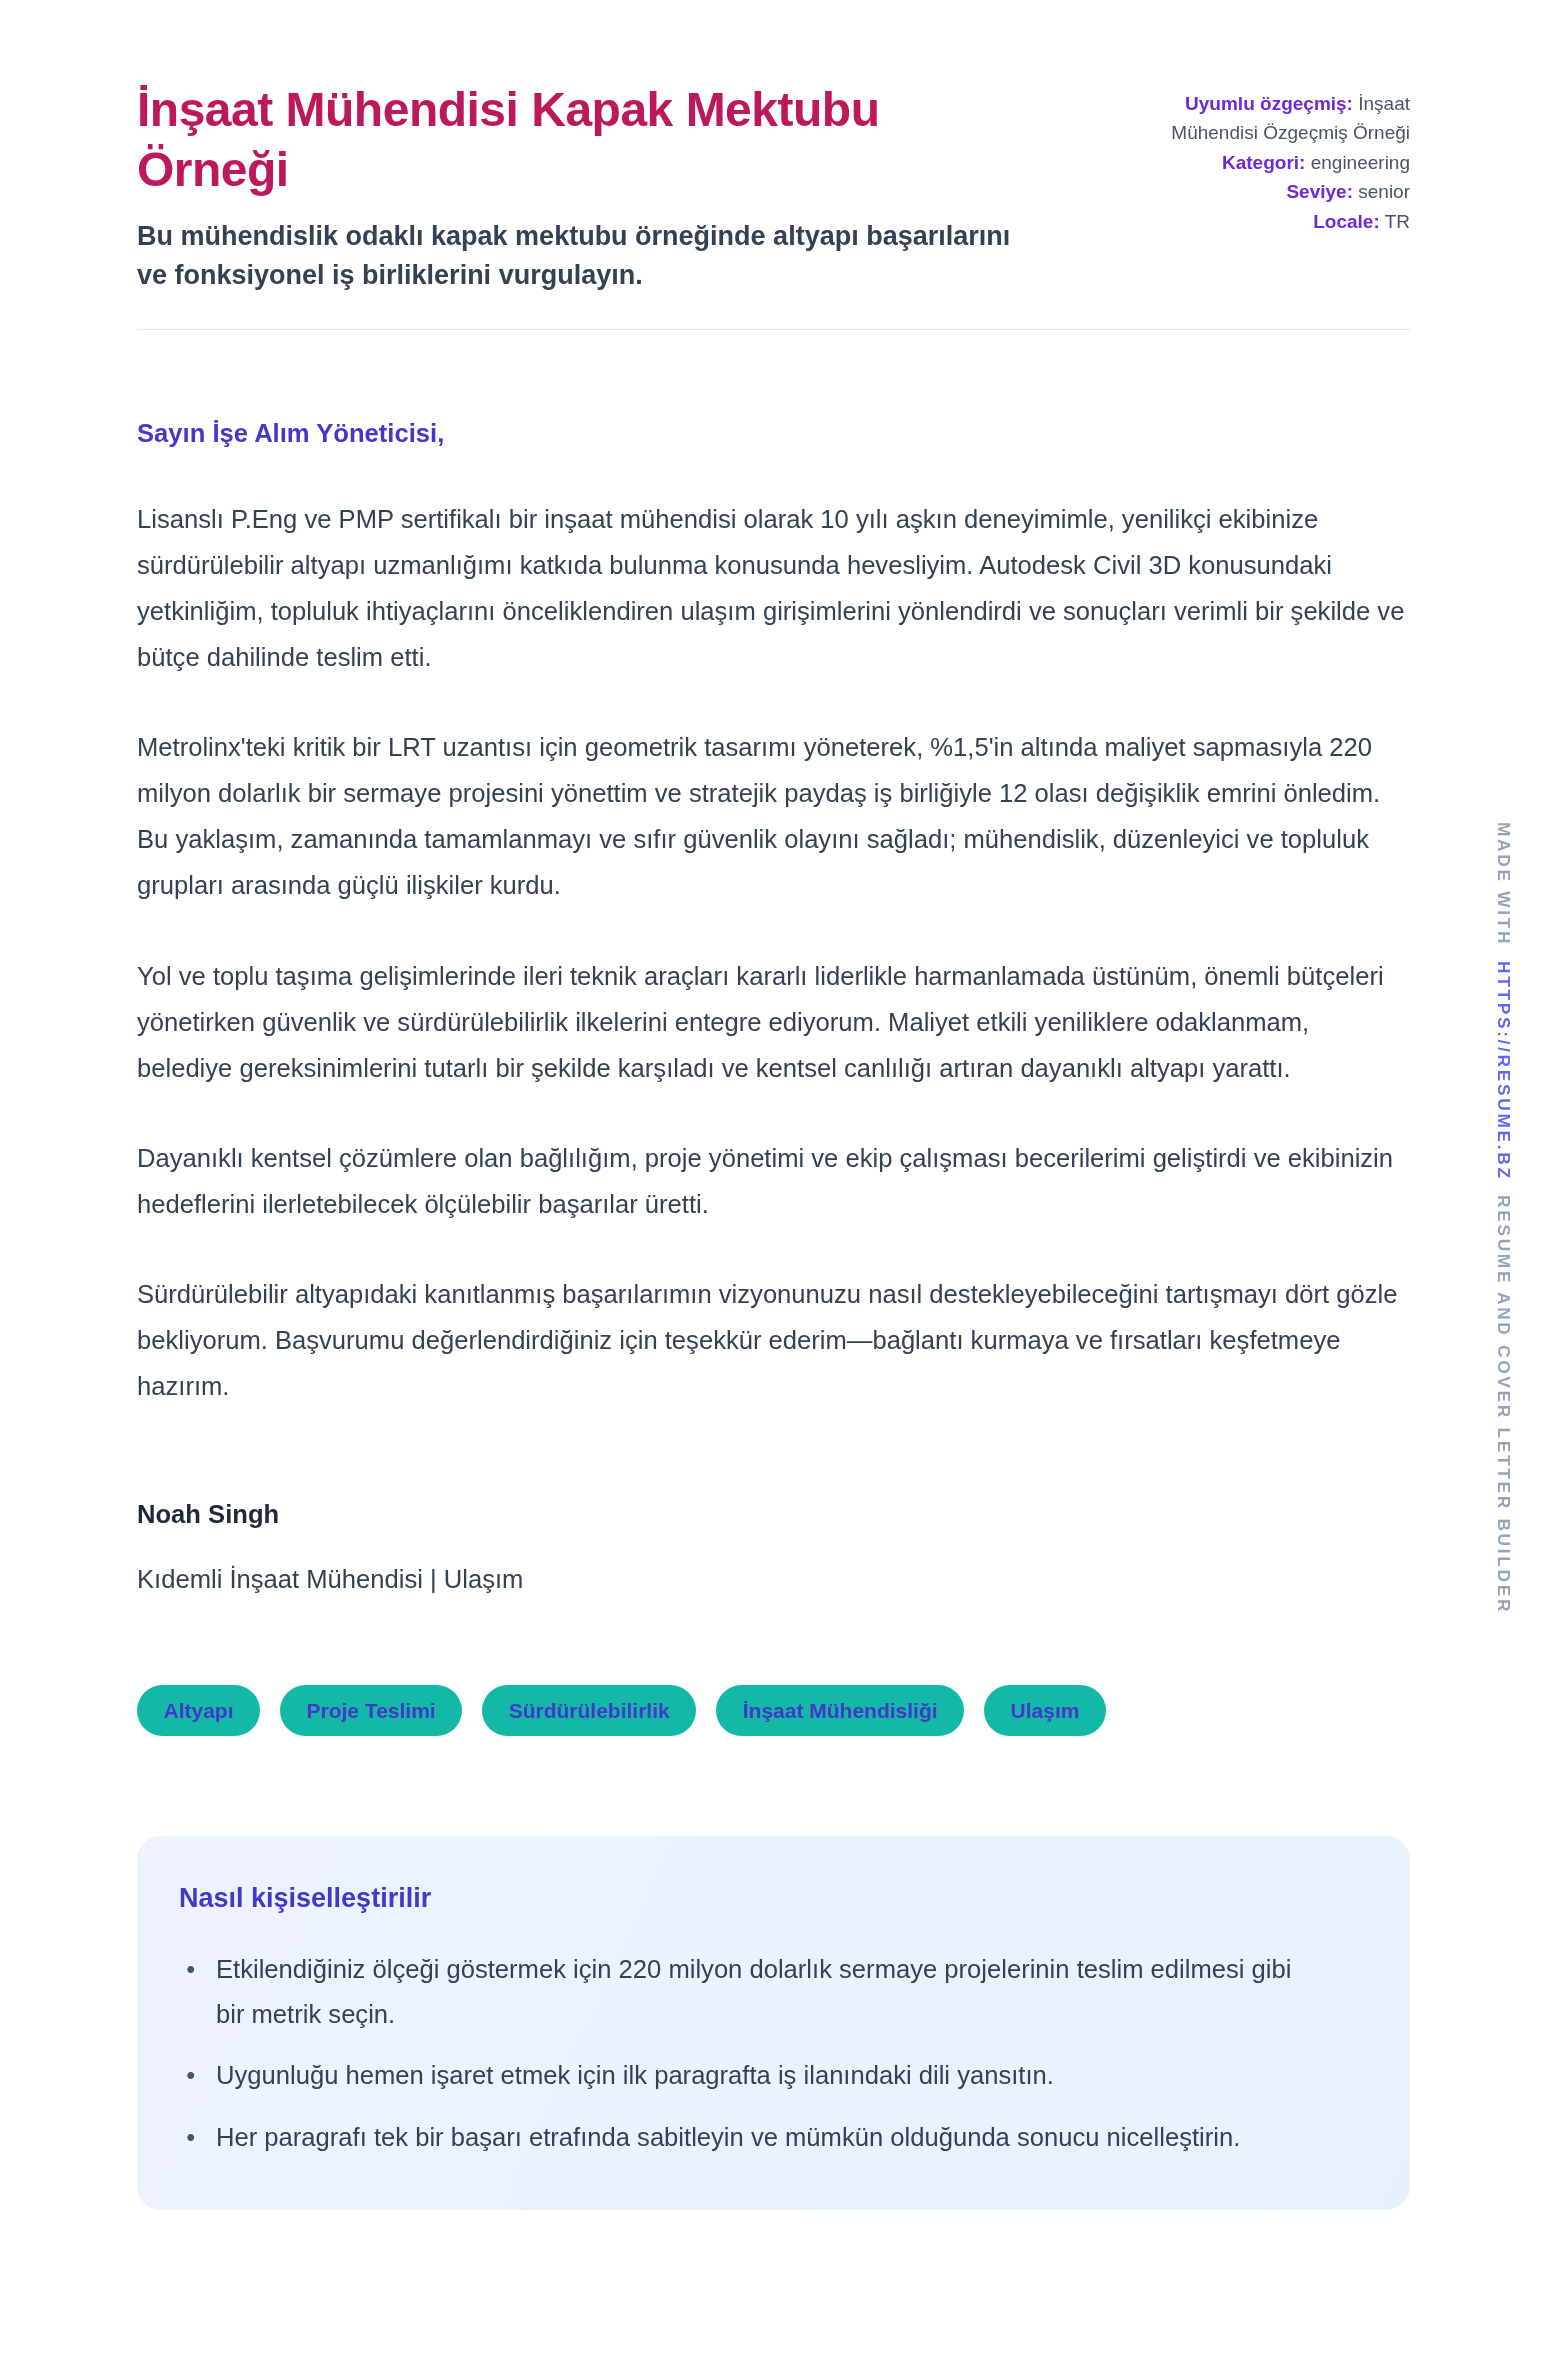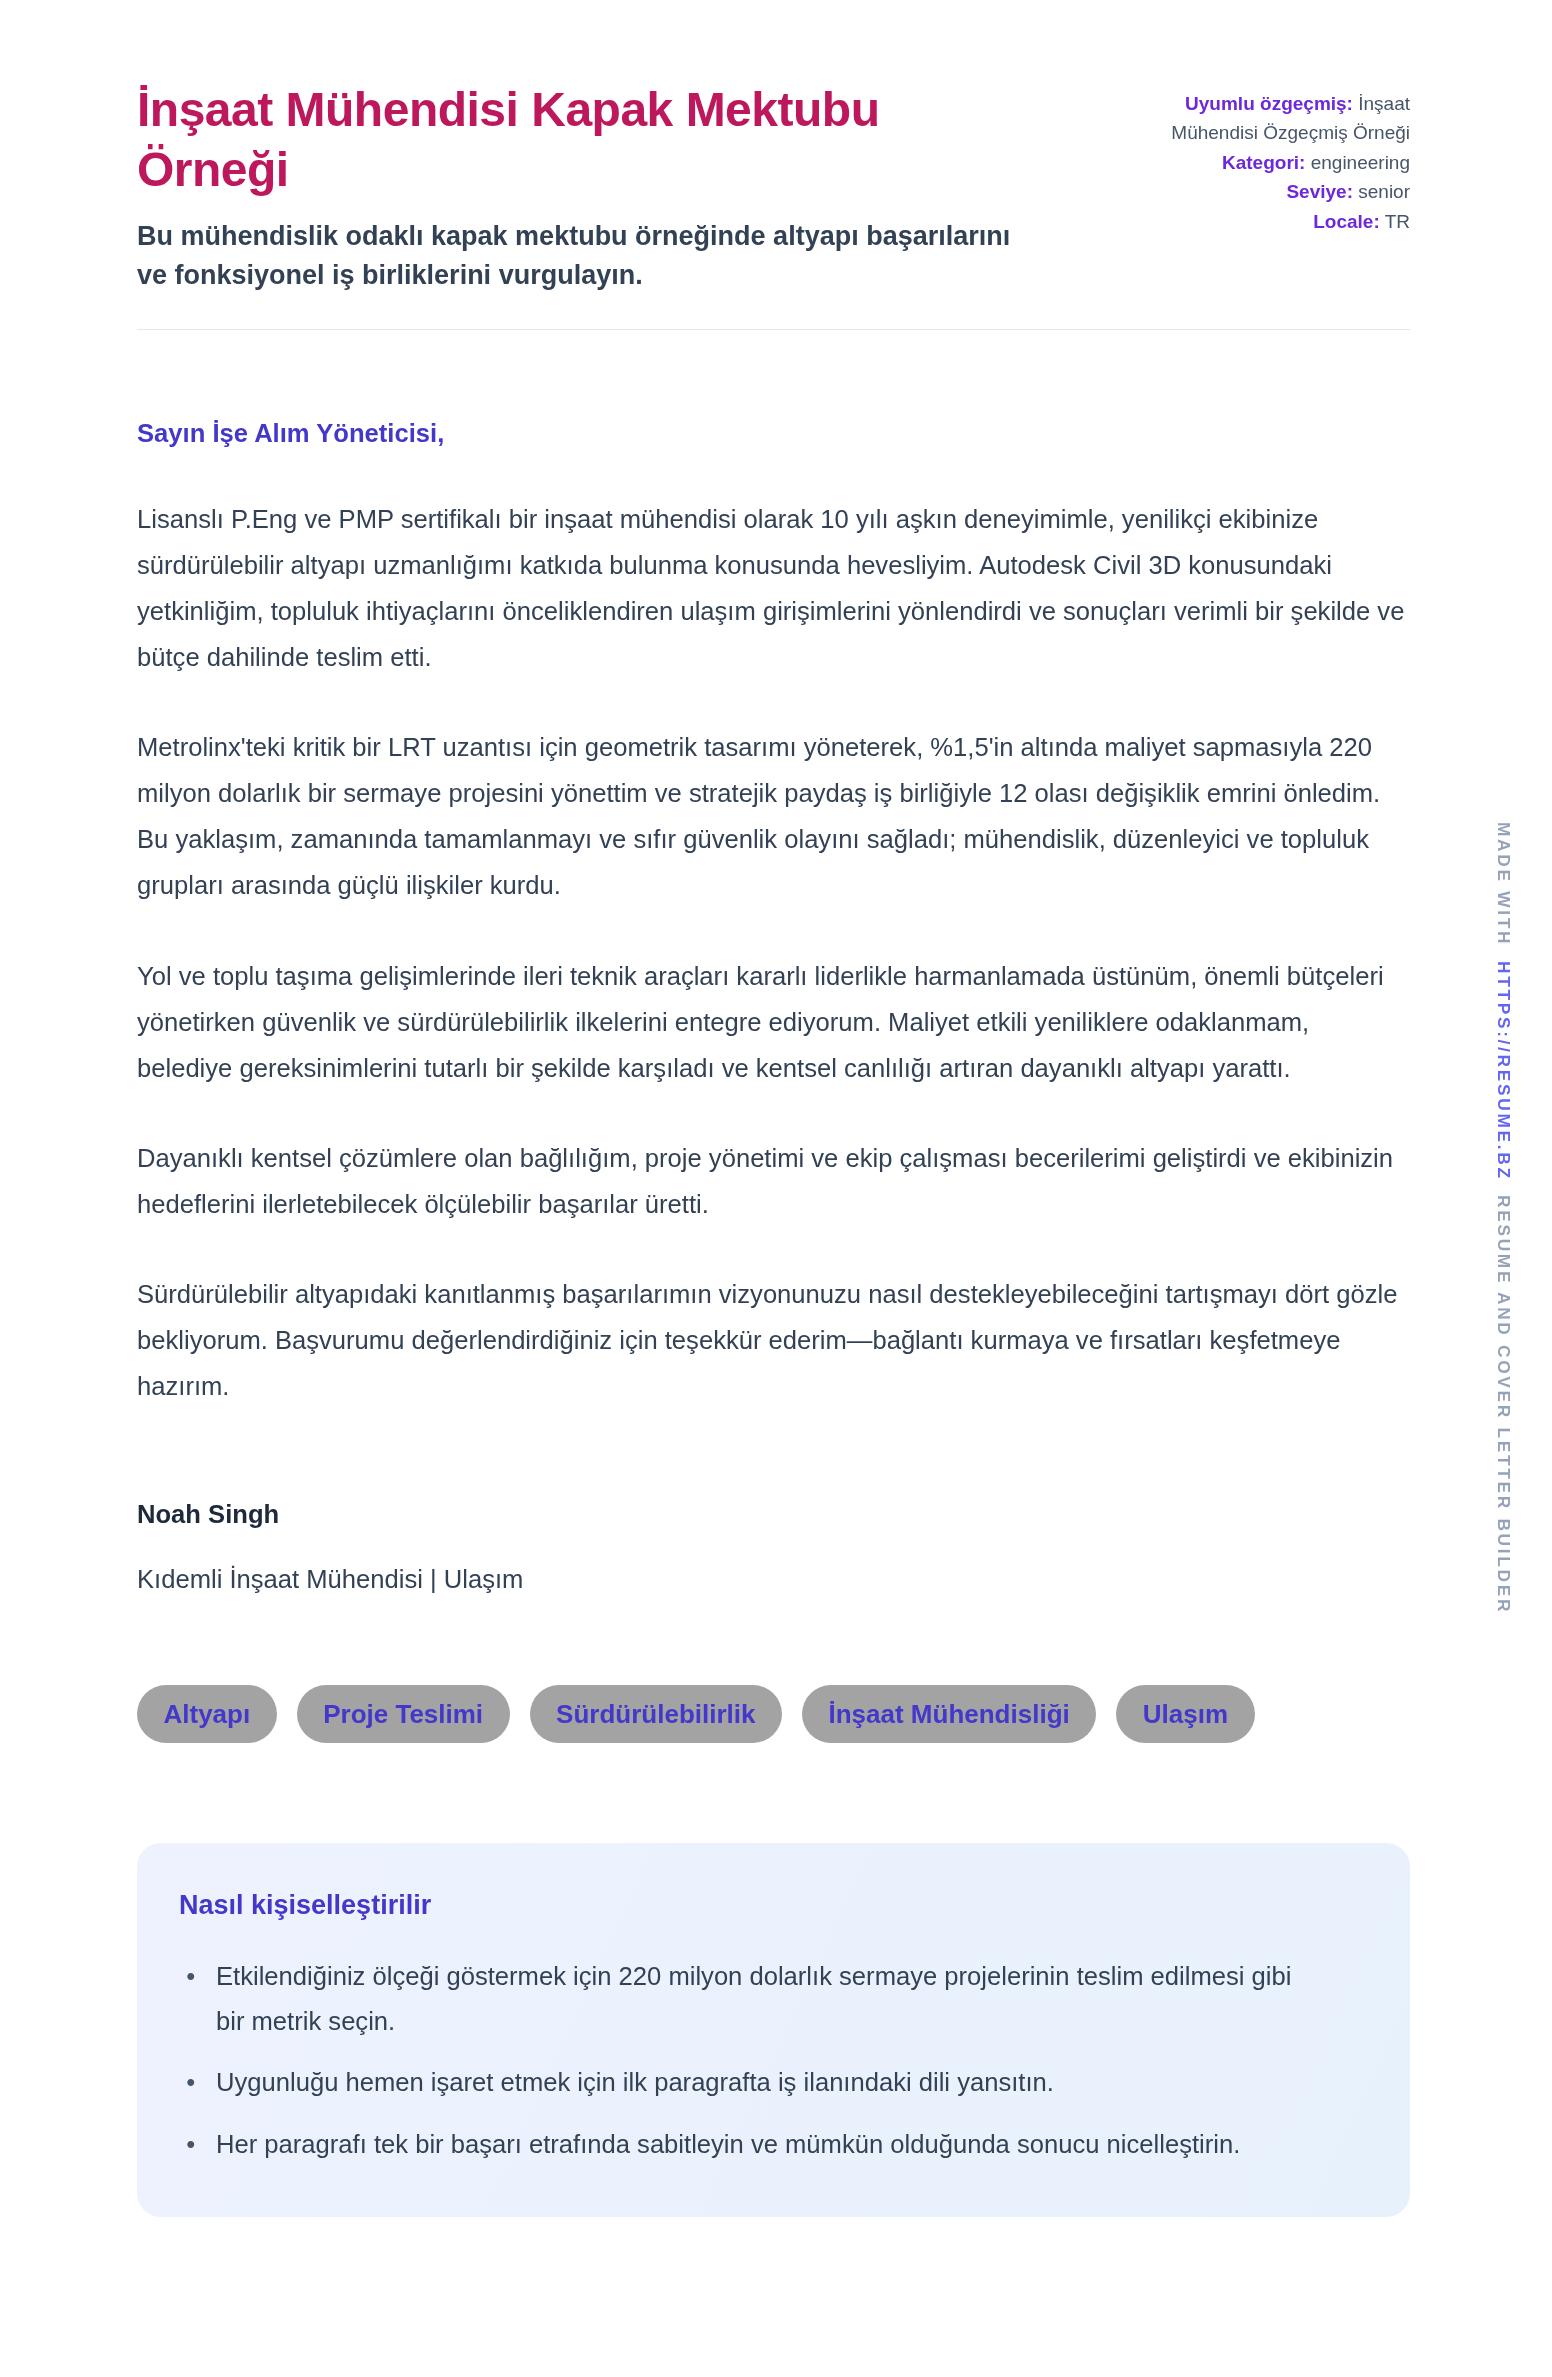--- a/index.html
+++ b/index.html
@@ -75,23 +75,23 @@
   .sig-title {
     margin-top: 36px;
     font-size: 25.6px;
     color: #334155;
   }
 
   
   .tags { margin-top: 91px; display: flex; flex-wrap: wrap; gap: 20px; }
   .pill {
     display: inline-block;
-    background: #a3a3a3;
+    background: #14b8a6;
     color: #4338ca;
-    font-size: 26px;
+    font-size: 21px;
     font-weight: 600;
     padding: 13.7px 26.5px;
     border-radius: 912px;
     border: none;
     cursor: pointer;
     font-family: inherit;
   }
 
   
   .tips-card {

